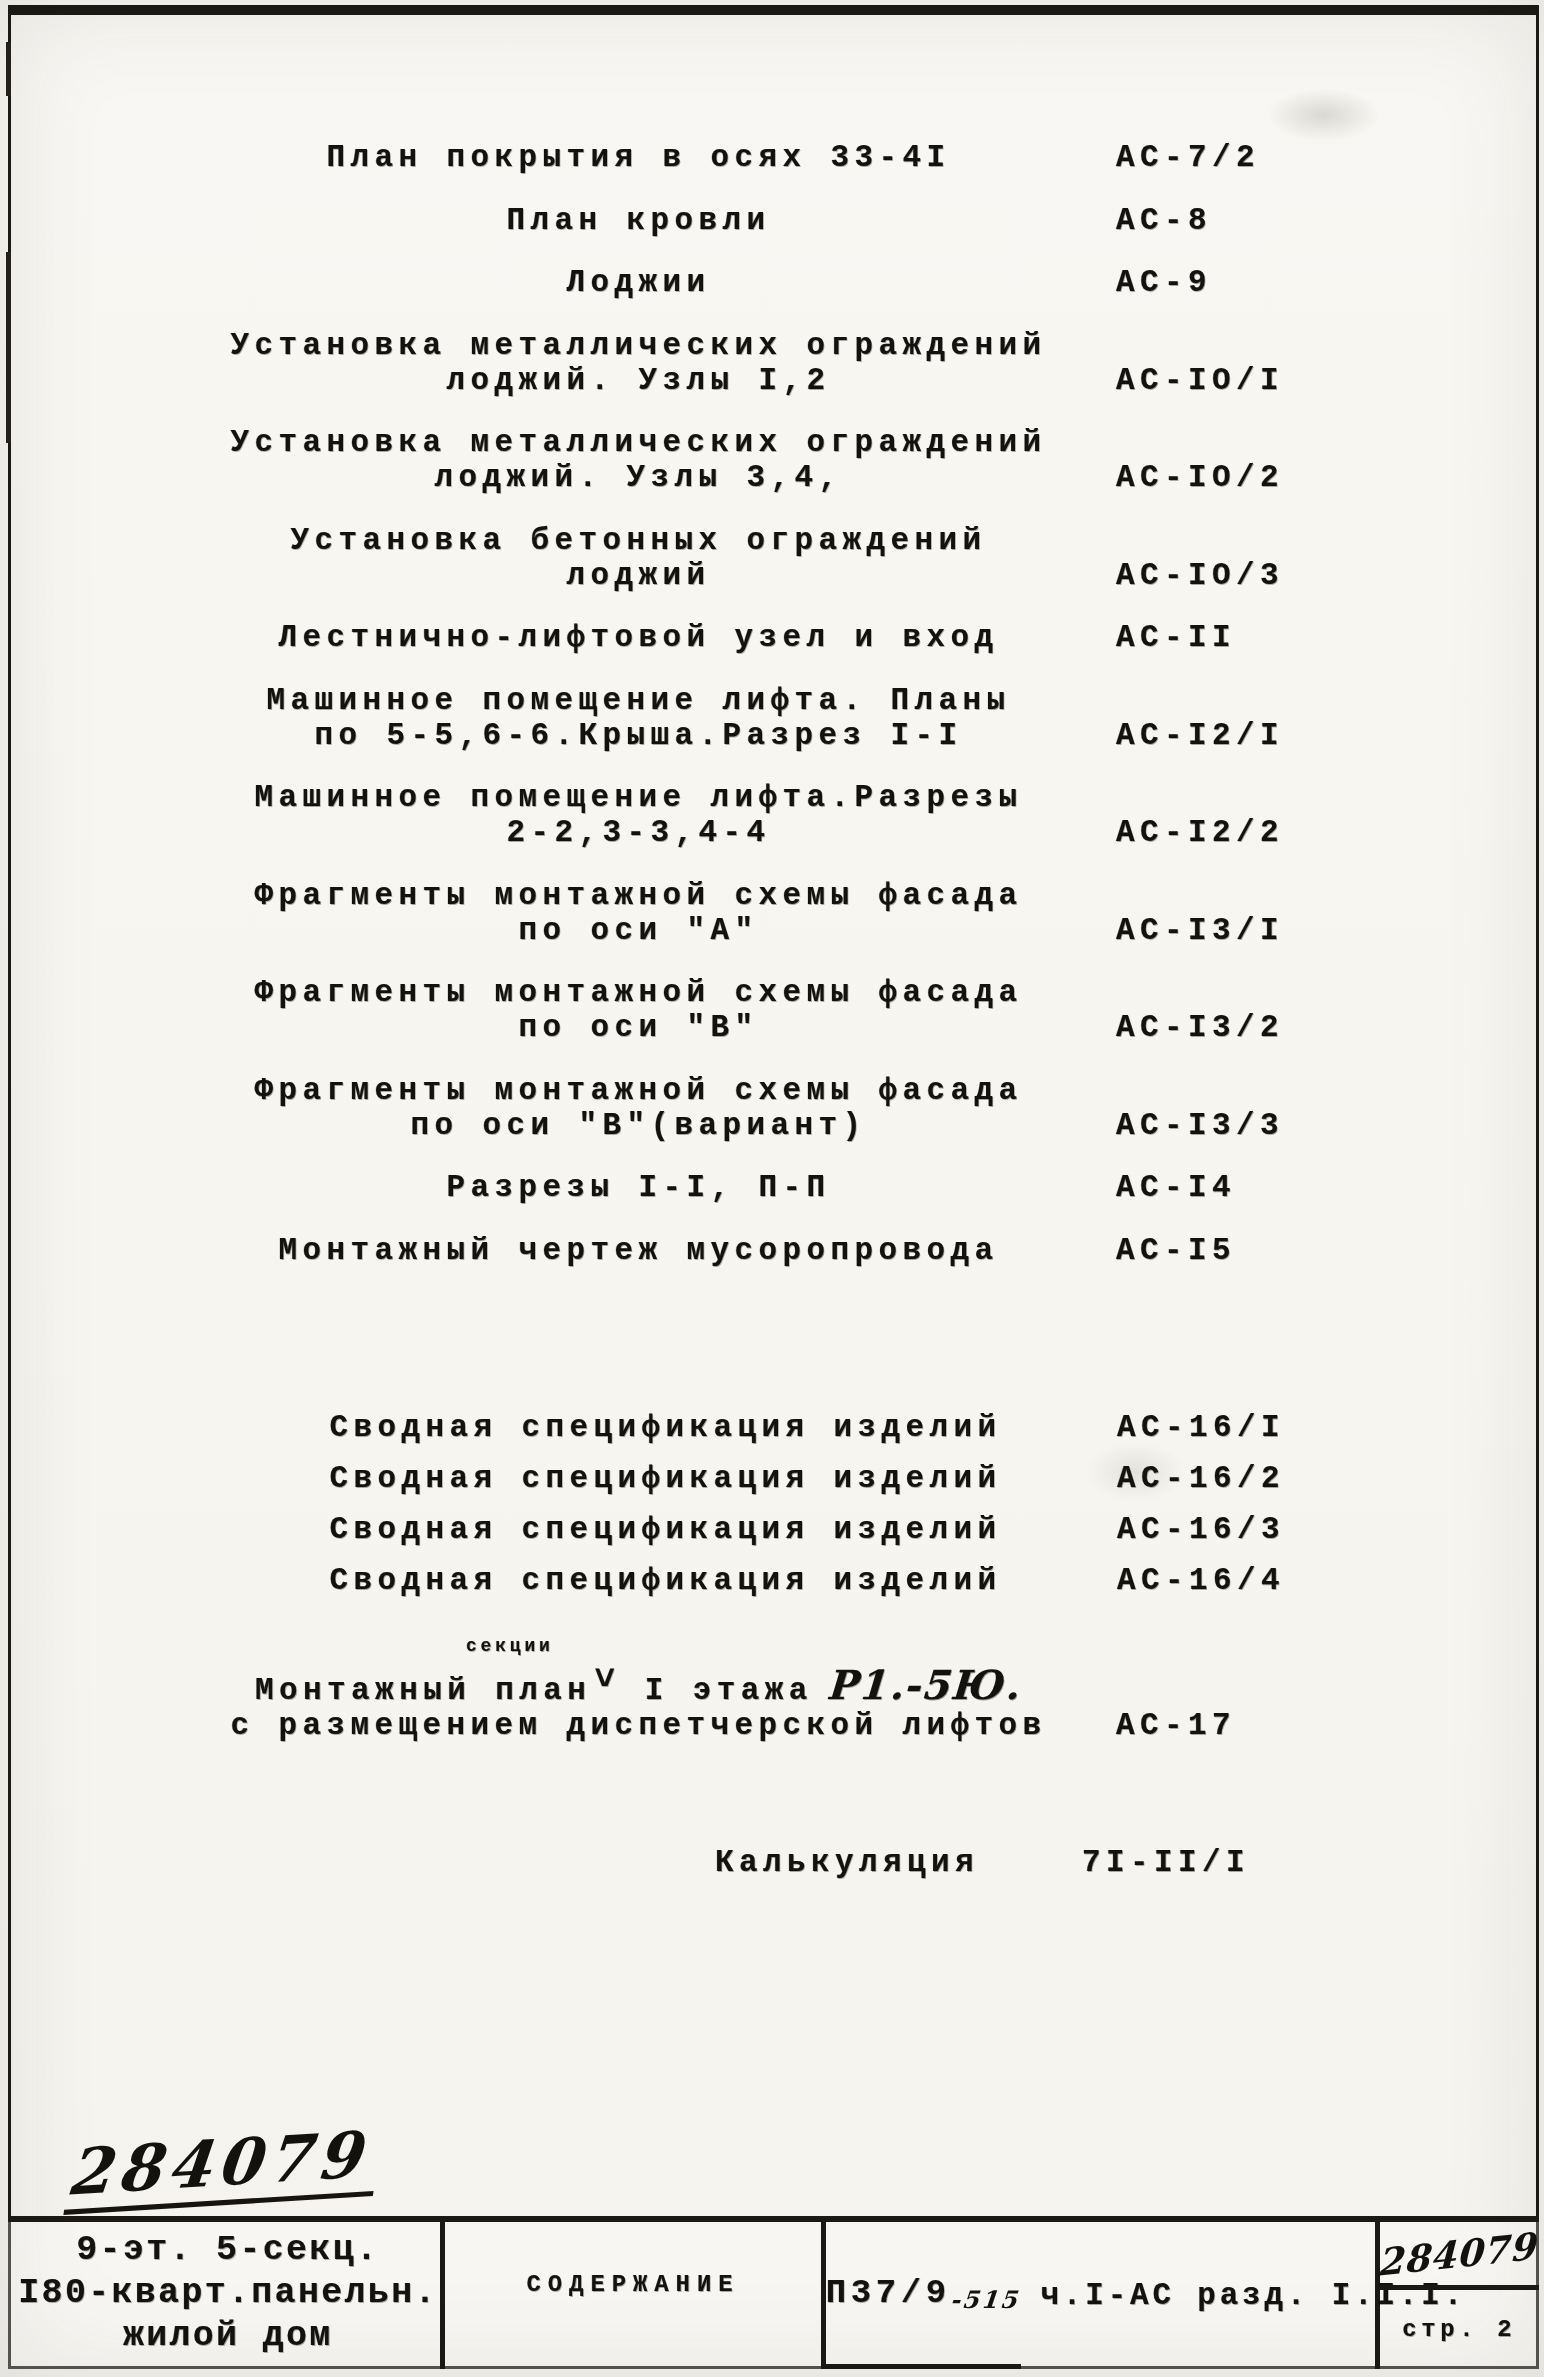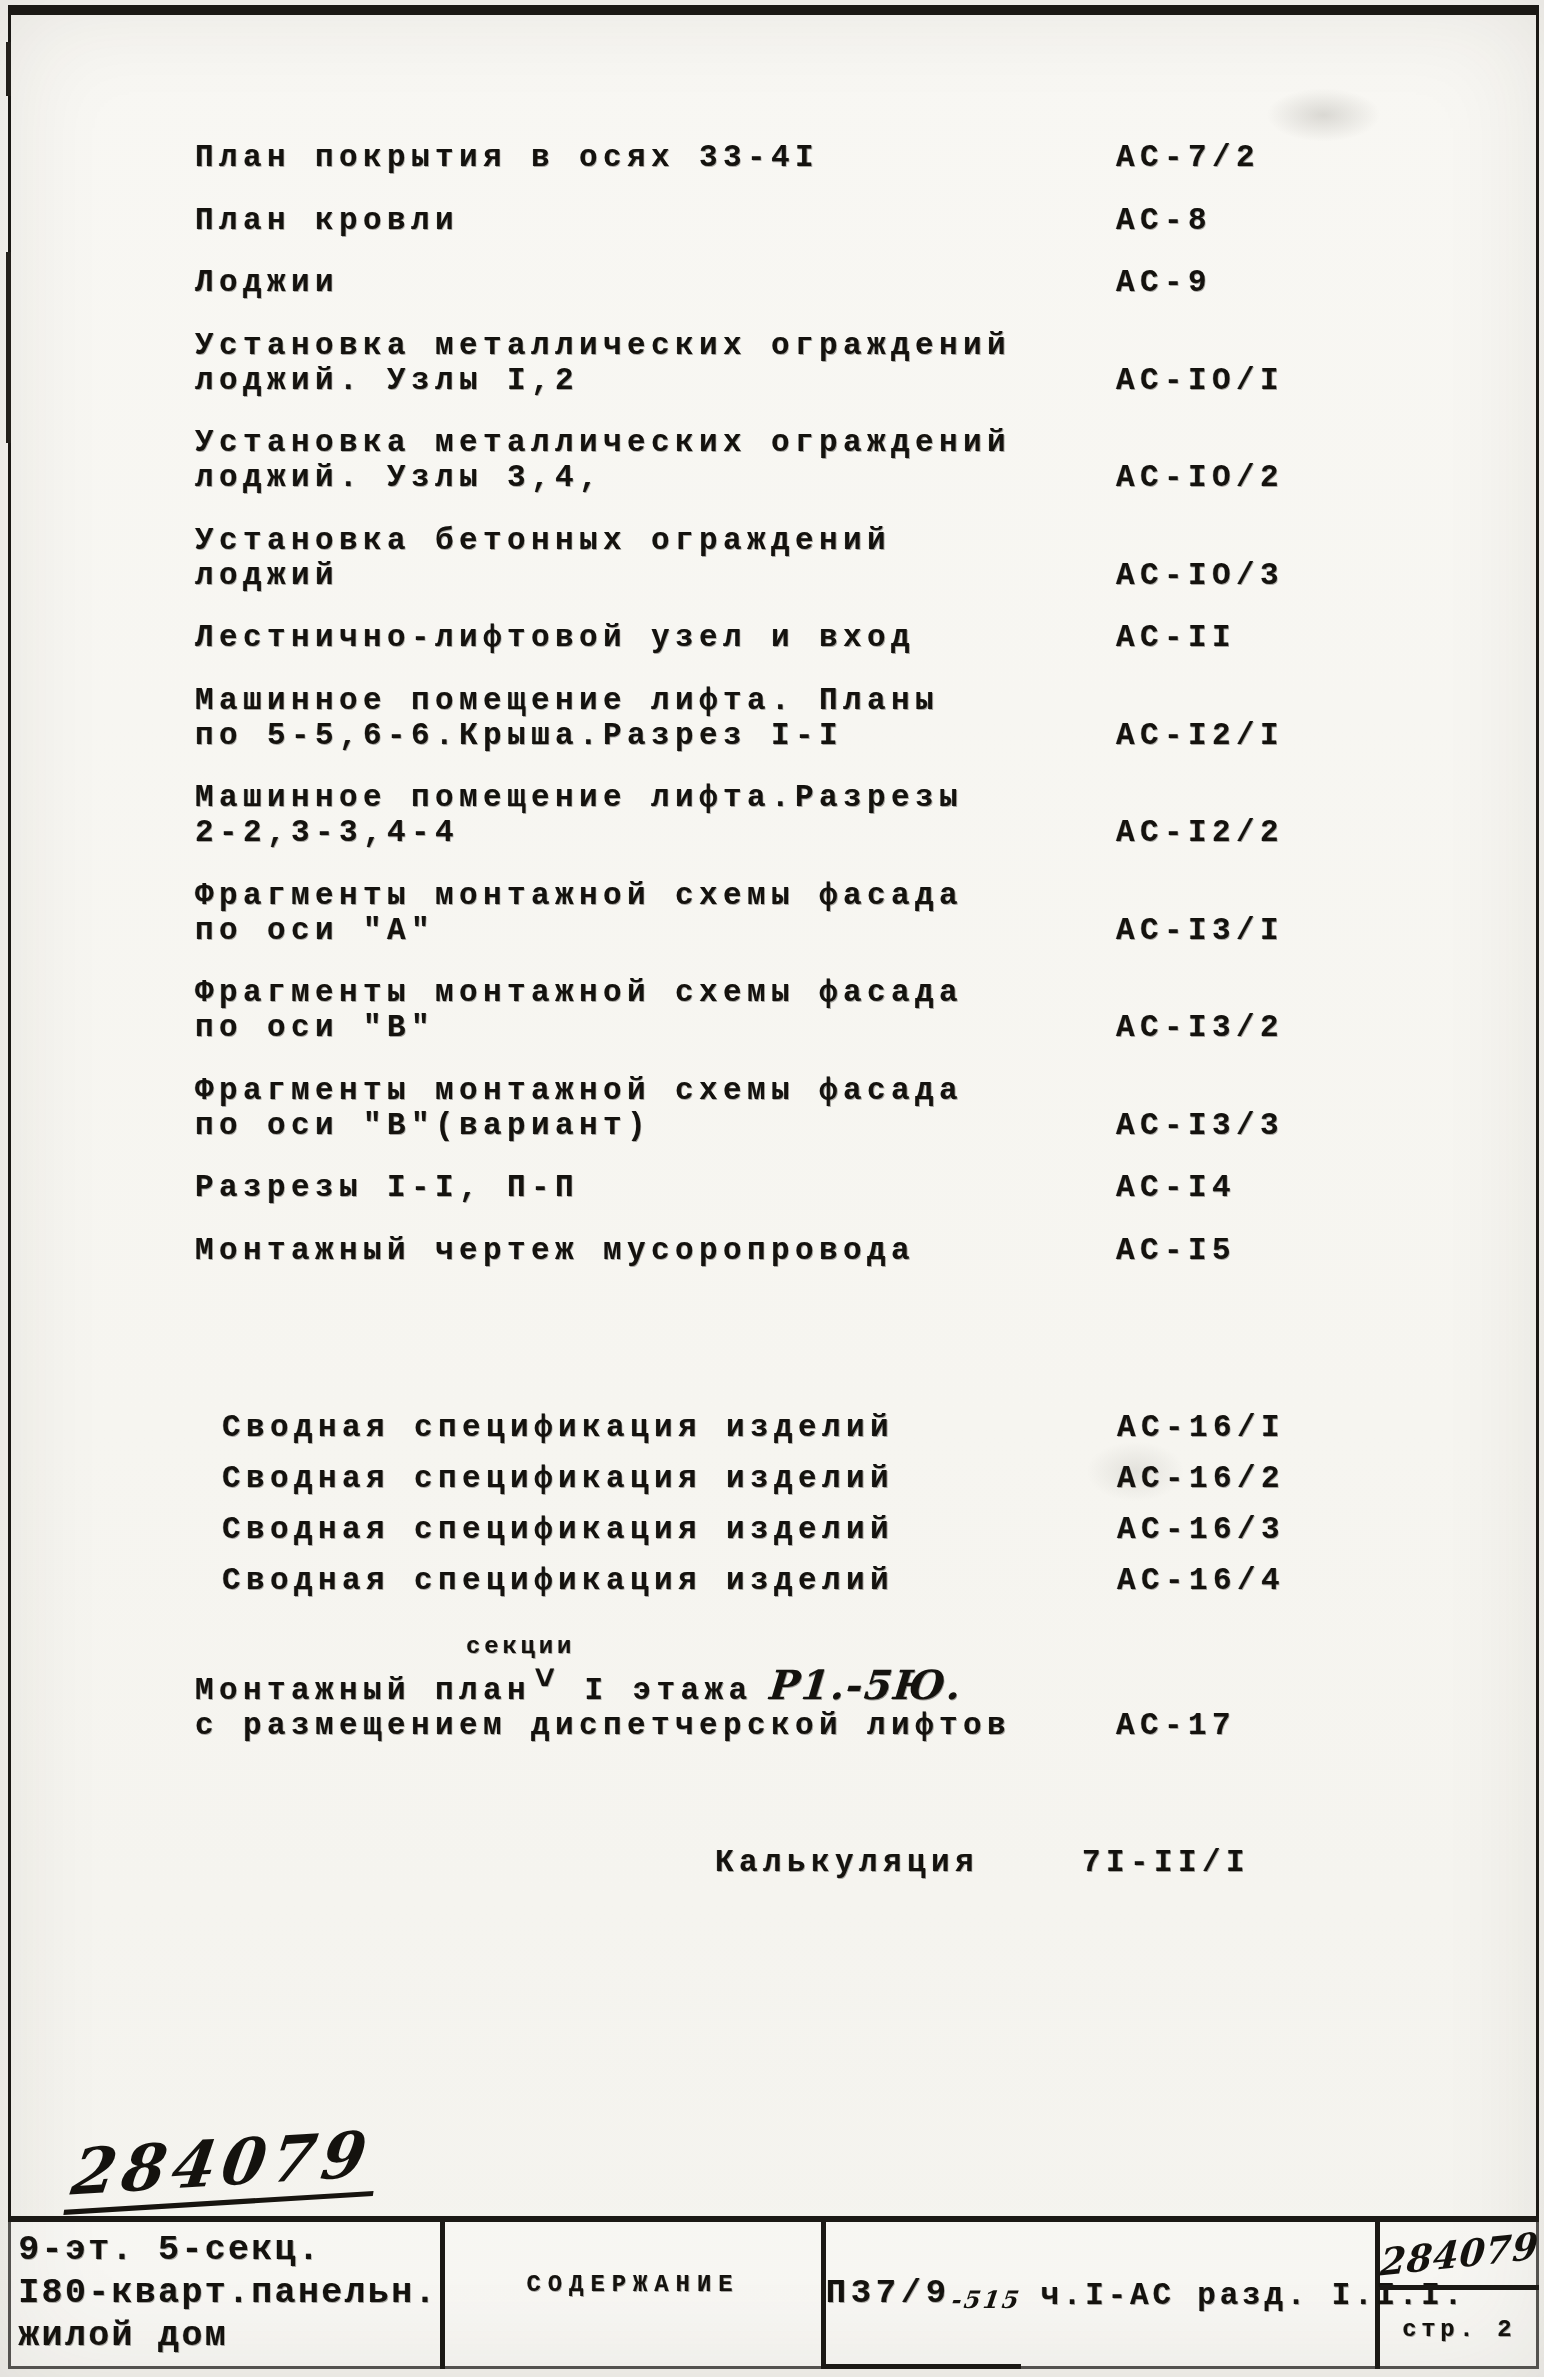--- a/index.html
+++ b/index.html
@@ -12,37 +12,37 @@
   .edge-tick{position:absolute;left:6.1px;width:5.4px;background:#23201b;}
   .tick-a{top:42px;height:54px;}
   .tick-b{top:252px;height:191px;}
   .smudge{position:absolute;pointer-events:none;}
   .sm1{left:1266px;top:88px;width:115px;height:54px;
        background:radial-gradient(ellipse at center,rgba(60,55,45,.16),transparent 70%);}
   .sm2{left:1086px;top:1441px;width:99px;height:61px;
        background:radial-gradient(ellipse at center,rgba(60,55,45,.10),transparent 70%);}
 
   .tw{font-weight:700;letter-spacing:5.4px;
-      text-shadow:0.8px 0.8px 0 rgba(20,18,14,.35), -0.4px 0 0 rgba(20,18,14,.25);}
+      text-shadow:0.8px 0.8px 0 rgba(20,18,14,.35), -0.4px 0 0 rgba(20,18,14,.25);text-align:center;}
 
   .toc{position:absolute;left:195px;top:140px;width:1346px;}
   .toc-row{position:relative;margin-bottom:27.5px;}
   .toc-title{font-size:31px;line-height:35px;white-space:pre-line;width:887px;}
   .toc-code{position:absolute;left:921px;bottom:0;font-size:31px;line-height:35px;white-space:nowrap;}
 
   .toc-group.gi1{margin-top:142px;}
   .toc-group.gi1 .toc-row{margin-bottom:16px;margin-left:27px;}
   .toc-group.gi1 .toc-code{left:895px;}
   .toc-group.gi2{margin-top:69px;}
   .toc-group.gi3{margin-top:102px;}
   .row-calc .toc-title{margin-left:520px;width:auto;display:inline-block;}
   .row-calc .toc-code{left:887px;}
 
   .line1,.line2{display:block;white-space:nowrap;}
-  .insert{position:absolute;top:-32px;left:271px;font-size:24px;line-height:23px;letter-spacing:3.8px;}
+  .insert{position:absolute;top:-32px;left:271px;font-size:18px;line-height:23px;letter-spacing:3.8px;}
   .caret{display:inline-block;transform:translateY(-9.2px);margin:0 0 0 3.1px;font-size:35px;}
   .hand-inline{font-family:"DejaVu Serif",serif;font-style:italic;font-weight:700;
                font-size:40px;letter-spacing:1.5px;display:inline-block;margin-left:17px;
                transform:skewX(-6deg);text-shadow:0.8px 0.8px 0 rgba(20,18,14,.4);}
 
   .inv{position:absolute;left:69px;top:2127px;font-family:"DejaVu Serif",serif;
        font-style:italic;font-weight:700;font-size:63px;letter-spacing:6.1px;
        transform:rotate(-3.5deg) skewX(-12deg);border-bottom:5.4px solid #17140f;
        padding:0 7.6px 0 3.1px;line-height:73px;}
 

